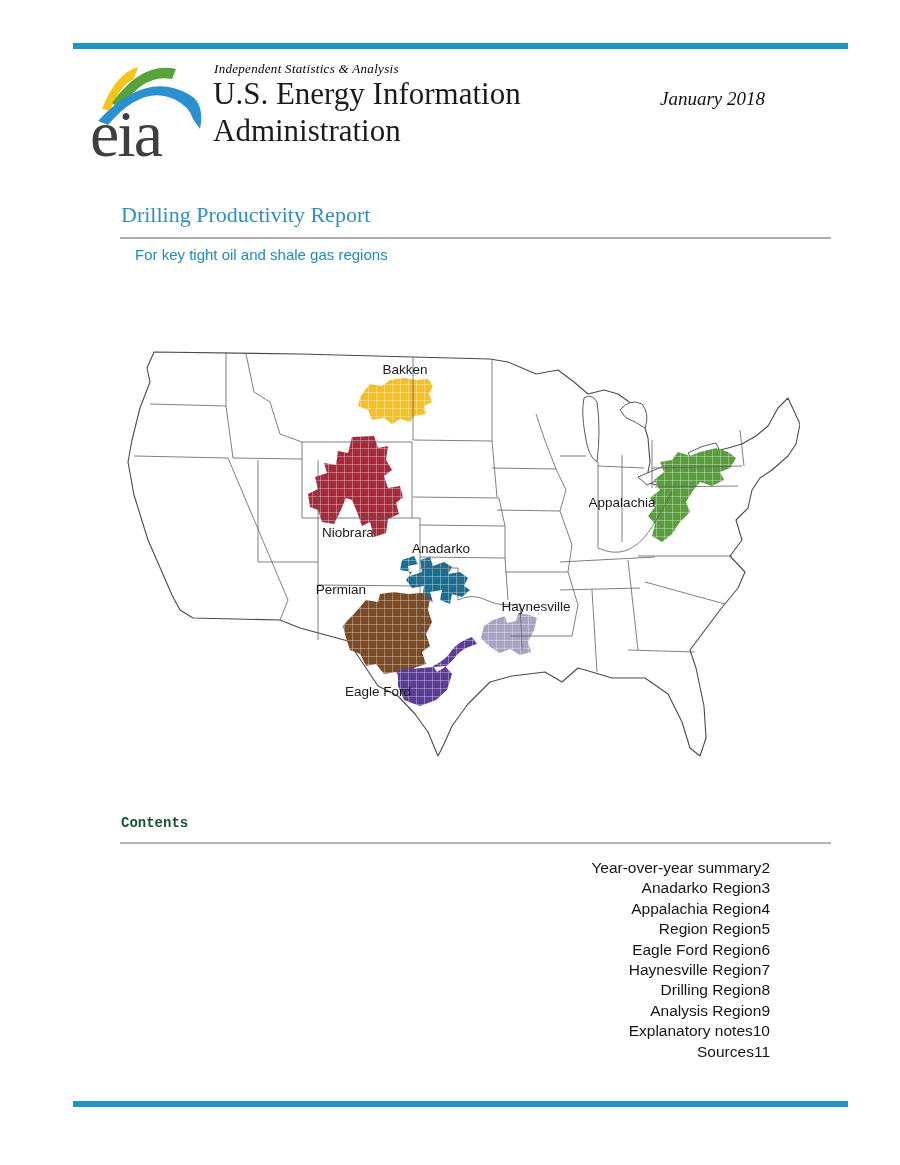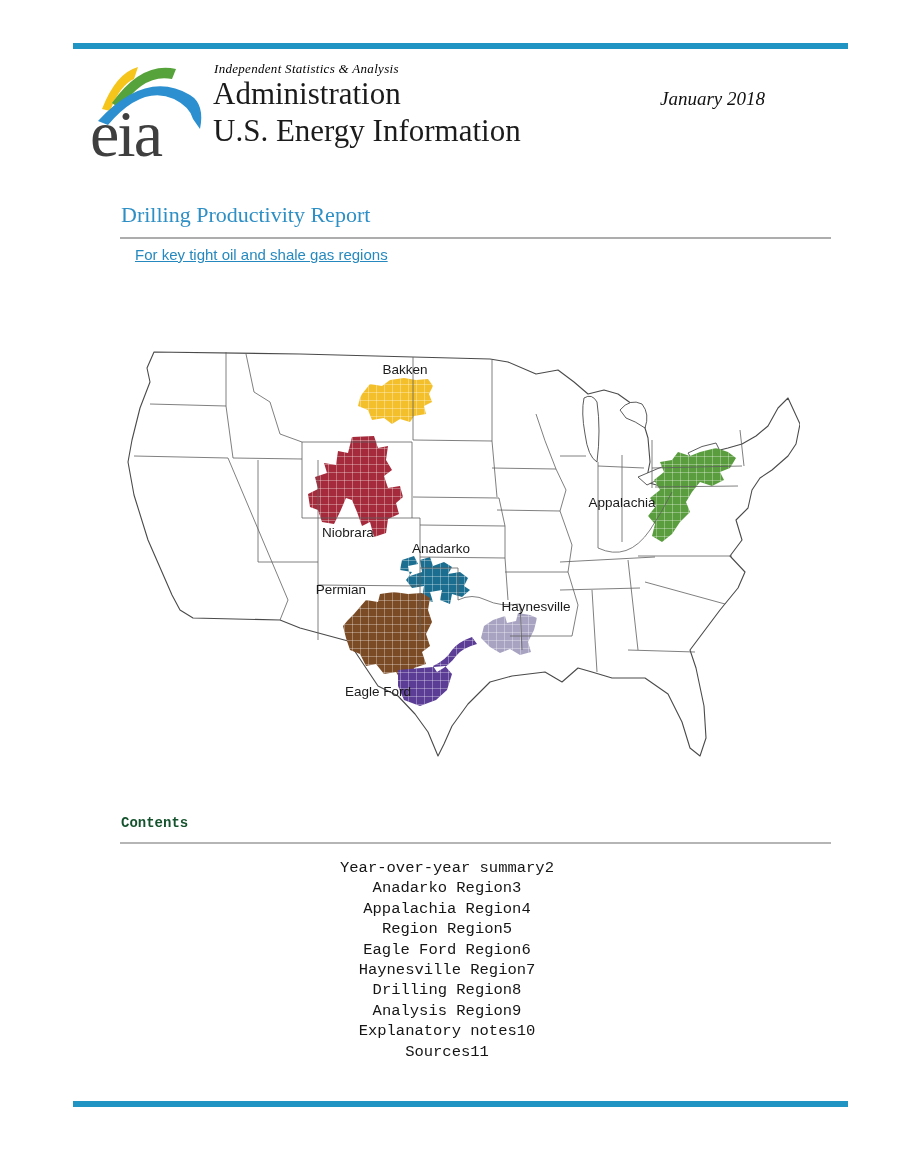--- a/index.html
+++ b/index.html
@@ -12,48 +12,48 @@
   .tagline{position:absolute;left:214px;top:61px;font-family:"Liberation Serif",serif;
            font-style:italic;font-size:13px;color:#000000;letter-spacing:.3px;}
   .agency{position:absolute;left:213px;top:76px;font-family:"Liberation Serif",serif;
           font-size:31px;line-height:1.18;color:#1b1b1b;}
   .issue-date{position:absolute;left:660px;top:88px;width:152px;text-align:left;
           font-family:"Liberation Serif",serif;font-style:italic;font-size:19px;color:#111;}
   .doc-title{position:absolute;left:121px;top:202px;font-family:"Liberation Serif",serif;
           font-size:22px;color:#2E8FC5;}
   .gray-rule{position:absolute;height:2px;background:#ADADAD;}
   .title-rule{left:120px;top:237px;width:711px;}
-  .doc-subtitle{position:absolute;left:135px;top:246px;font-size:15px;color:#2589BF;text-decoration:underline;}
+  .doc-subtitle{position:absolute;left:135px;top:246px;font-size:15px;color:#2589BF;}
   .usmap{position:absolute;left:110px;top:345px;width:690px;height:420px;}
   .contents-heading{position:absolute;left:121px;top:815px;font-family:Liberation Mono, monospace;
           font-weight:bold;font-size:14px;color:#14532d;}
   .contents-rule{left:120px;top:842px;width:711px;background:#B5B5B5;}
   .toc{position:absolute;left:124px;top:858px;width:646px;font-size:15.5px;color:#151515;}
-  .toc-row{display:flex;justify-content:center;line-height:20.4px;font-family:Liberation Mono, monospace;}
+  .toc-row{display:flex;justify-content:flex-end;line-height:20.4px;}
   .toc-page{text-align:right;}
   .map-label{font-family:"Liberation Sans",sans-serif;font-size:13.5px;fill:#1a1a1a;}
 </style>
 </head>
 <body>
 
 <div class="page">
 
   <div class="accent-rule rule-top"></div>
 
   <svg class="logo" viewBox="0 0 122 106">
     <path d="M12,52 Q26,16 48,10 L44,22 Q30,28 20,54 Z" fill="#F5C51C"></path>
     <path d="M22,46 Q52,4 86,12 L82,22 Q54,16 30,52 Z" fill="#57A33B"></path>
     <path d="M8,64 Q56,12 100,38 Q115,47 110,72 L103,62 Q100,50 84,42 Q52,28 18,68 Z" fill="#2B8FD0"></path>
     <text x="0" y="99" font-family="Liberation Serif, serif" font-size="66" letter-spacing="-2" fill="#3F3F3F">eia</text>
   </svg>
 
   <div class="tagline">Independent Statistics &amp; Analysis</div>
   <div class="agency">
+    <div>U.S. Energy Information</div>
     <div>Administration</div>
-    <div>U.S. Energy Information</div>
   </div>
   <div class="issue-date">January 2018</div>
 
   <div class="doc-title">Drilling Productivity Report</div>
   <div class="gray-rule title-rule"></div>
   <div class="doc-subtitle">For key tight oil and shale gas regions</div>
 
   <svg class="usmap" viewBox="110 345 690 420">
     <defs>
       <pattern id="countygrid" width="8" height="8" patternUnits="userSpaceOnUse">

